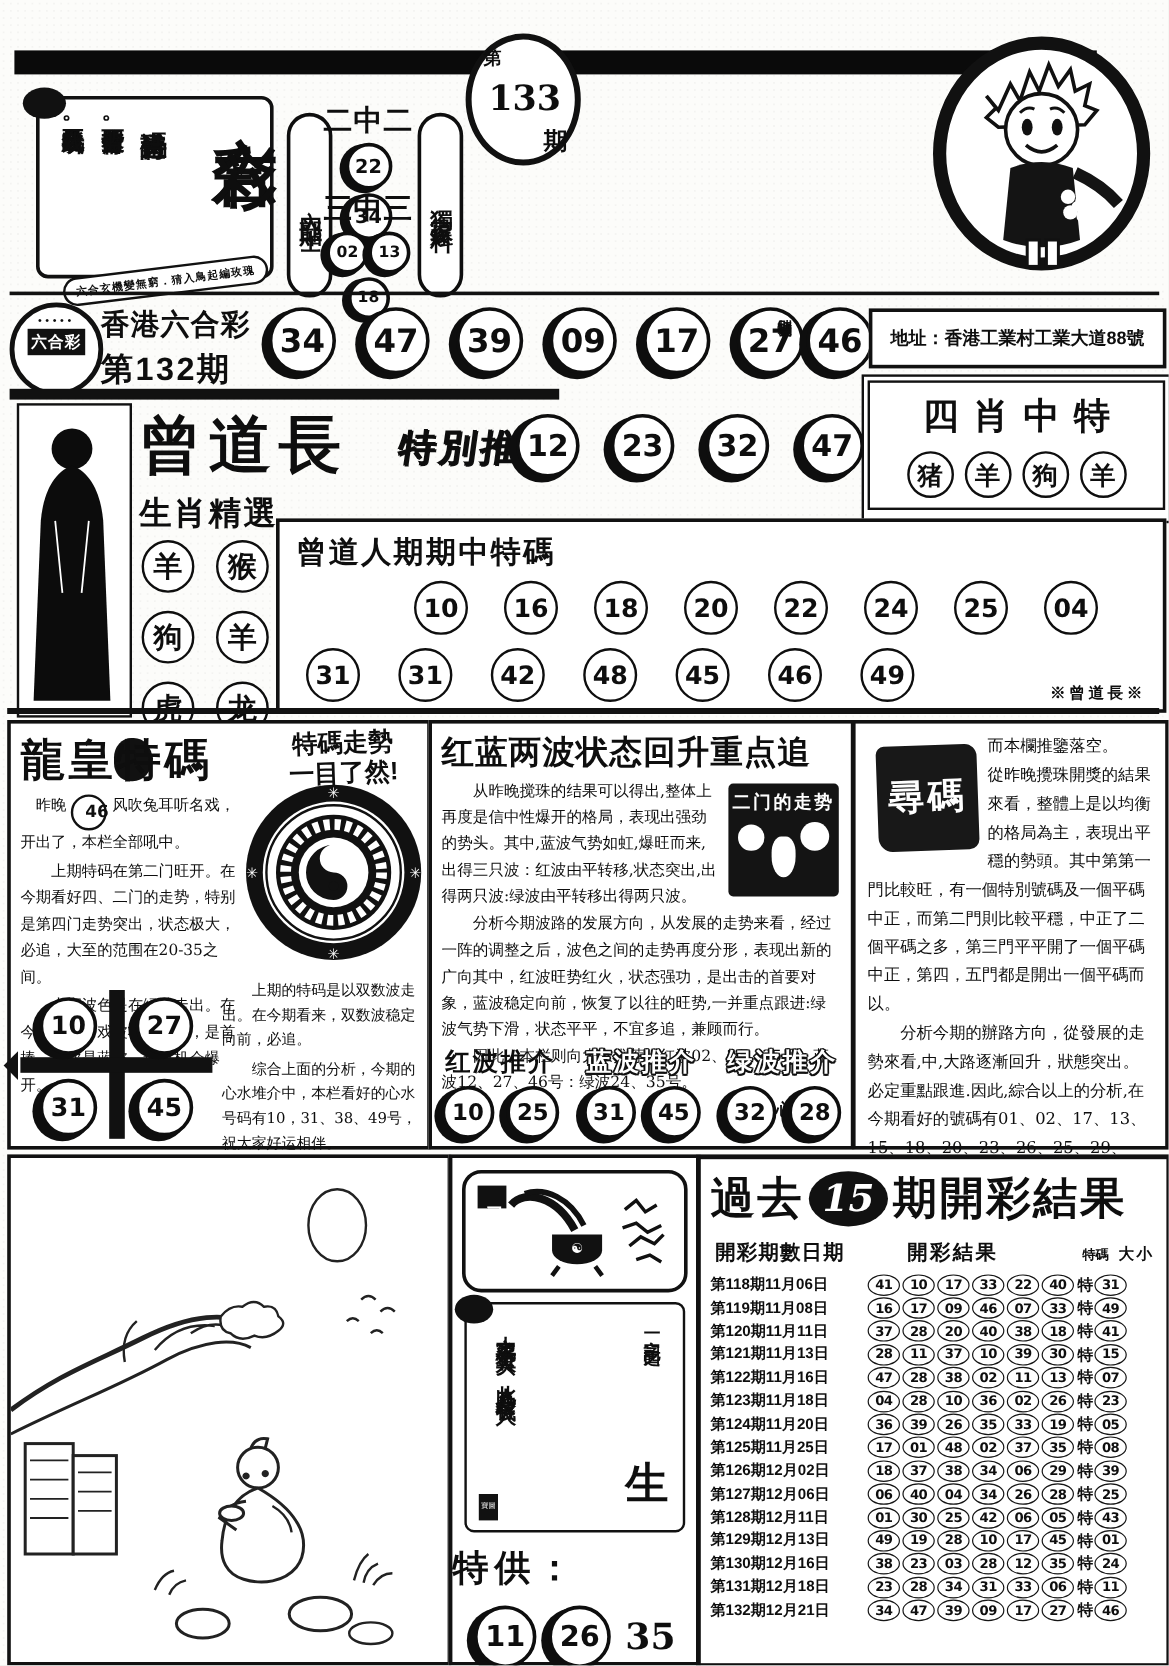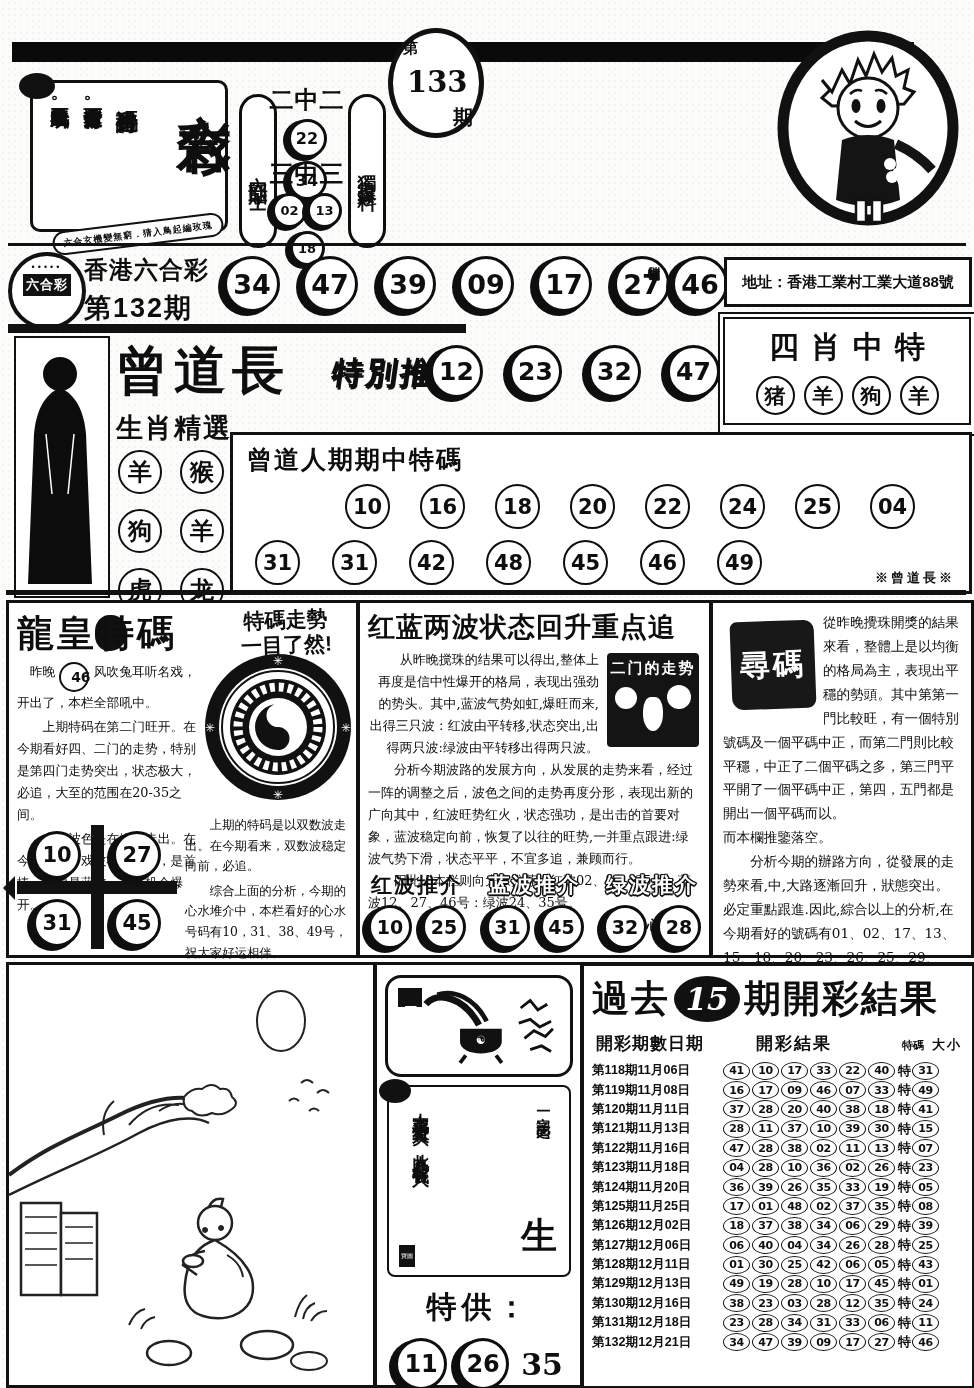--- a/index.html
+++ b/index.html
@@ -111,21 +111,21 @@
 
   .w-title{margin:6px 4px 0 8px;font-size:27px;font-weight:900;letter-spacing:1px;}
   .w-badge{float:right;width:92px;height:94px;background:#141414;color:#fff;margin:4px 2px 4px 8px;position:relative;border-radius:4px;}
   .w-badge .bl{display:block;text-align:center;font-size:15px;font-weight:900;letter-spacing:2px;padding-top:3px;}
   .w-badge i{position:absolute;background:#fff;border-radius:50%;}
   .w-badge .c1{left:8px;top:34px;width:22px;height:22px;}
   .w-badge .c2{right:8px;top:32px;width:24px;height:24px;}
   .w-badge .c3{left:36px;top:44px;width:20px;height:34px;border-radius:40% 40% 50% 50%;}
   .w-body{padding:4px 8px 0 8px;font-size:13px;line-height:1.7;}
   .w-body p{margin:0;text-indent:2em;}
-  .w-body p.noind{text-indent:0;text-align:right;}
+  .w-body p.noind{text-indent:0;}
   .w-sign{text-align:right;padding-right:14px;font-weight:bold;font-size:13.5px;}
   .w-recs{position:absolute;bottom:6px;left:8px;right:8px;display:flex;justify-content:space-between;}
   .w-rec{text-align:center;}
   .w-rec .rl{font-size:21px;font-weight:700;letter-spacing:2px;}
   .w-rec .rb{margin-top:6px;display:flex;gap:10px;justify-content:center;}
   .w-rec .ball{width:38px;height:38px;font-size:19px;}
 
   .seal{float:left;width:84px;height:88px;margin:10px 8px 2px 8px;background:#181818;color:#fff;
         display:flex;align-items:center;justify-content:center;font-size:30px;font-weight:900;
         letter-spacing:3px;border-radius:8% 12% 10% 14%;transform:rotate(-2deg);}
@@ -140,21 +140,21 @@
   .t-label{position:absolute;left:10px;top:10px;width:20px;background:#111;color:#fff;writing-mode:vertical-rl;
         font-size:15px;font-weight:900;padding:5px 2px;letter-spacing:3px;z-index:2;}
   .t-art{position:absolute;left:0;top:0;width:100%;height:100%;}
   .scroll2{margin:8px 10px 0 10px;height:188px;border:2.5px solid #111;border-radius:8px;position:relative;background:#fff;}
   .scroll2::before{content:"";position:absolute;left:-10px;top:-8px;width:32px;height:24px;background:#111;border-radius:50%;}
   .s-head{position:absolute;right:16px;top:16px;writing-mode:vertical-rl;font-size:14px;font-weight:bold;letter-spacing:3px;}
   .s-word{position:absolute;right:12px;bottom:14px;font-size:36px;font-weight:900;}
   .s-text{position:absolute;left:18px;top:12px;height:158px;writing-mode:vertical-rl;font-size:17px;font-weight:bold;letter-spacing:3px;line-height:1.6;}
   .s-seal{position:absolute;left:10px;bottom:8px;width:16px;height:22px;background:#111;color:#fff;font-size:6px;line-height:1;
         display:flex;align-items:center;justify-content:center;}
-  .offer-label{text-align:center;font-size:30px;font-weight:900;letter-spacing:5px;margin-top:10px;}
+  .offer-label{font-size:30px;font-weight:900;letter-spacing:5px;margin-top:10px;}
   .offer-row{display:flex;align-items:center;justify-content:center;gap:12px;margin-top:10px;}
   .offer-row .ball{width:46px;height:46px;font-size:24px;}
   .offer-plain{font-size:30px;font-weight:900;font-family:"DejaVu Serif",serif;}
 
   .results{left:580px;top:962px;width:388px;height:420px;border:4px solid #111;background:#fff;}
   .r-title{display:flex;align-items:center;gap:4px;padding:8px 4px 0 8px;}
   .r-big{font-size:37px;font-weight:900;letter-spacing:2px;}
   .r-badge{width:66px;height:46px;background:#111;color:#fff;border-radius:50%;display:flex;align-items:center;
         justify-content:center;font-size:31px;font-weight:900;font-style:italic;font-family:"DejaVu Serif",serif;flex:none;}
   .r-head{display:flex;align-items:baseline;padding:8px 8px 4px 12px;font-weight:900;}
@@ -393,22 +393,22 @@
             <span class="ball">32</span>
             <span class="ball">28</span>
           </div>
       </div>
     </div>
   </div>
 
   <div class="abs col col3">
     <div class="b-body serif">
       <div class="seal serif">尋碼</div>
+      <p>而本欄推鑒落空。</p>
       <p>從昨晚攪珠開獎的結果來看，整體上是以均衡的格局為主，表現出平穩的勢頭。其中第第一門比較旺，有一個特別號碼及一個平碼中正，而第二門則比較平穩，中正了二個平碼之多，第三門平平開了一個平碼中正，第四，五門都是開出一個平碼而以。</p>
-      <p>而本欄推鑒落空。</p>
       <p class="ind">分析今期的辦路方向，從發展的走勢來看,中,大路逐漸回升，狀態突出。必定重點跟進.因此,綜合以上的分析,在今期看好的號碼有01、02、17、13、15、18、20、23、26、25、29、32、33、36號</p>
     </div>
   </div>
 
   <div class="abs illus">
     <svg width="358" height="414" viewBox="0 0 358 414">
       <ellipse cx="272" cy="56" rx="24" ry="30" fill="#fff" stroke="#222" stroke-width="2"></ellipse>
       <path d="M292,118 q6,-6 12,0 M308,128 q6,-6 12,0 M280,136 q5,-5 10,0 M300,146 q5,-5 10,0" stroke="#222" stroke-width="2" fill="none"></path>
       <path d="M0,210 C40,180 70,170 110,150 C150,130 180,128 205,140" stroke="#222" stroke-width="4" fill="none"></path>
       <path d="M0,230 C50,205 90,190 130,168 C160,152 185,150 200,158" stroke="#222" stroke-width="2.5" fill="none"></path>

